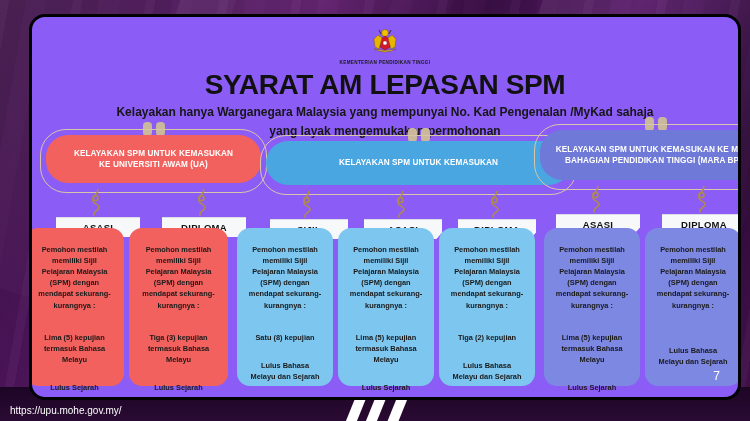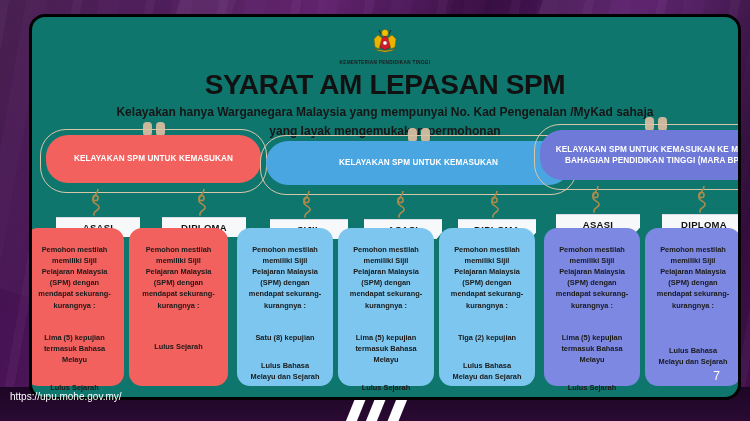--- a/index.html
+++ b/index.html
@@ -25,21 +25,21 @@
   .sw1{left:-60px;top:-120px;}
   .sw2{left:200px;top:-190px;height:300px;}
   .sw3{right:-40px;top:-150px;}
   .bg-dark-band{position:absolute;left:0;right:0;bottom:0;height:34px;
     background:linear-gradient(180deg,#1d0625,#2a0a33);}
   .slash{position:absolute;bottom:0;width:11px;height:30px;background:#ffffff;
     transform:skewX(-22deg);}
 
   
   .slide{position:absolute;left:29px;top:14px;width:706px;height:380px;
-    background:#0f766e;border-radius:16px;border:3px solid #000000;
+    background:#8b5cf6;border-radius:16px;border:3px solid #000000;
     overflow:hidden;}
 
   
   .emblem{position:absolute;left:50%;top:8px;transform:translateX(-50%);
     width:34px;height:34px;text-align:center;}
   .emblem svg{display:block;}
   .ministry{position:absolute;left:50%;top:43px;transform:translateX(-50%);
     font-size:4.6px;letter-spacing:.35px;color:#1a1a1a;font-weight:700;
     white-space:nowrap;}
   .title{position:absolute;left:0;right:0;top:52px;text-align:center;
@@ -93,21 +93,21 @@
     padding:12px 7px 8px;text-align:center;color:#1a1a1a;
     font-size:7.4px;font-weight:700;line-height:1.5;}
   .c-red{background:#f2615d;}
   .c-blue{background:#7cc6ef;}
   .c-purple{background:#7c88e2;}
   .card p{margin:4px;}
   .card .gap{height:13px;}
   .card .gap-sm{height:9px;}
 
   
-  .url{position:absolute;left:10px;bottom:19px;font-size:10px;color:#ffffff;text-align:right;}
+  .url{position:absolute;left:10px;bottom:5px;font-size:10px;color:#ffffff;text-align:right;}
   .pageno{position:absolute;right:18px;bottom:14px;font-size:12px;color:#ffffff;
     font-weight:400;}
 </style>
 </head>
 <body>
 
 <div class="stage">
 
   <div class="bg"></div>
   <div class="bg-stripes"></div>
@@ -138,20 +138,21 @@
 
     <div class="group g1">
       <div class="quotes">
           <i></i>
           <i></i>
         </div>
       <div class="tanframe" style="left:-6px;top:-6px;right:-6px;height:62px;"></div>
       <div class="banner b-red" style="height:48px;font-size:8.2px;">
         <div>
           <span>KELAYAKAN SPM UNTUK KEMASUKAN</span>
+          <span>KE UNIVERSITI AWAM (UA)</span>
         </div>
       </div>
       <div class="tags" style="margin-top:8px;padding-left:10px;gap:22px;">
         <div class="tagwrap">
           <div class="string">
             <svg width="22" height="28" viewBox="0 0 22 28">
                 <path d="M11 0 C11 6 5 7 6 12 C7 16 13 15 12 19 C11 22 6 22 7 26" stroke="#b08b4a" stroke-width="1.6" fill="none" stroke-linecap="round"></path>
                 <circle cx="8.5" cy="9" r="2.6" stroke="#b08b4a" stroke-width="1.5" fill="none"></circle>
               </svg>
           </div>
@@ -251,20 +252,21 @@
         <p>Pemohon mestilah memiliki Sijil Pelajaran Malaysia (SPM) dengan mendapat sekurang-kurangnya :</p>
         <div class="gap"></div>
         <p>Lima (5) kepujian termasuk Bahasa Melayu</p>
         <div class="gap-sm"></div>
         <p>Lulus Sejarah</p>
       </div>
 
       <div class="card c-red" style="width:99px;height:158px;">
         <p>Pemohon mestilah memiliki Sijil Pelajaran Malaysia (SPM) dengan mendapat sekurang-kurangnya :</p>
         <div class="gap"></div>
+        <p>Tiga (3) kepujian termasuk Bahasa Melayu</p>
         <div class="gap-sm"></div>
         <p>Lulus Sejarah</p>
       </div>
 
       <div class="card c-blue" style="width:96px;height:158px;margin-left:4px;">
         <p>Pemohon mestilah memiliki Sijil Pelajaran Malaysia (SPM) dengan mendapat sekurang-kurangnya :</p>
         <div class="gap"></div>
         <p>Satu (8) kepujian</p>
         <div class="gap-sm"></div>
         <p>Lulus Bahasa Melayu dan Sejarah</p>

